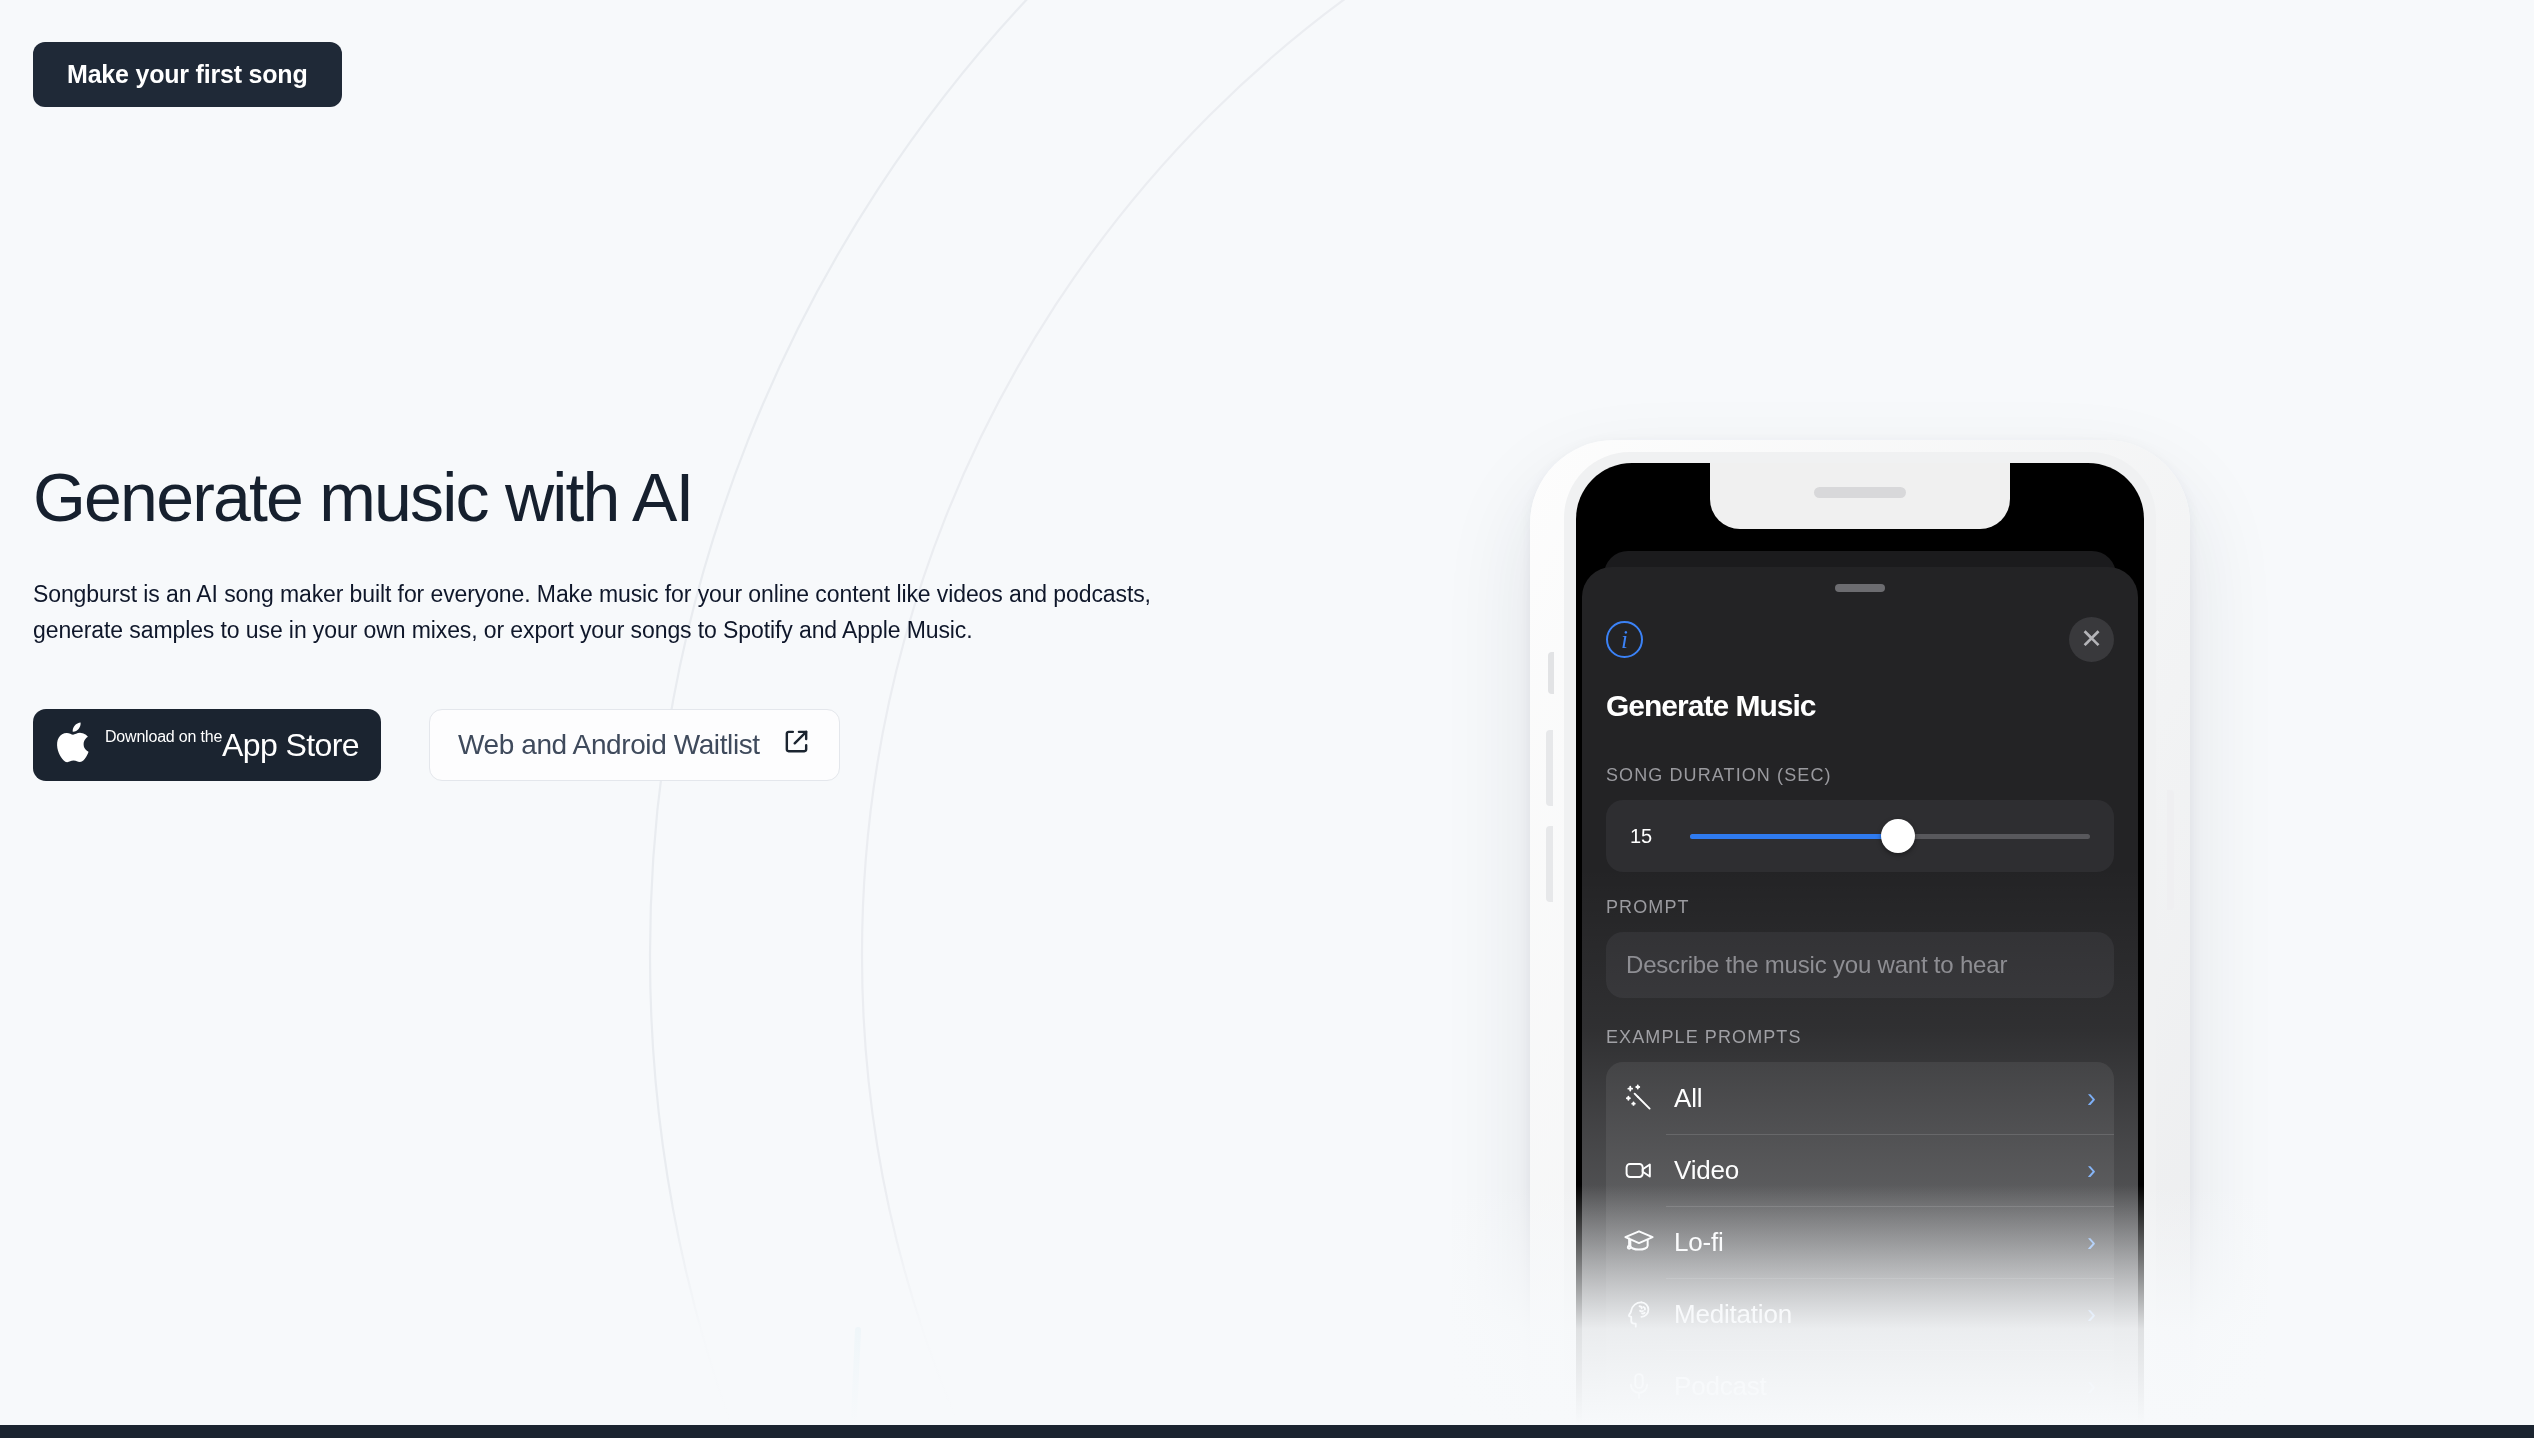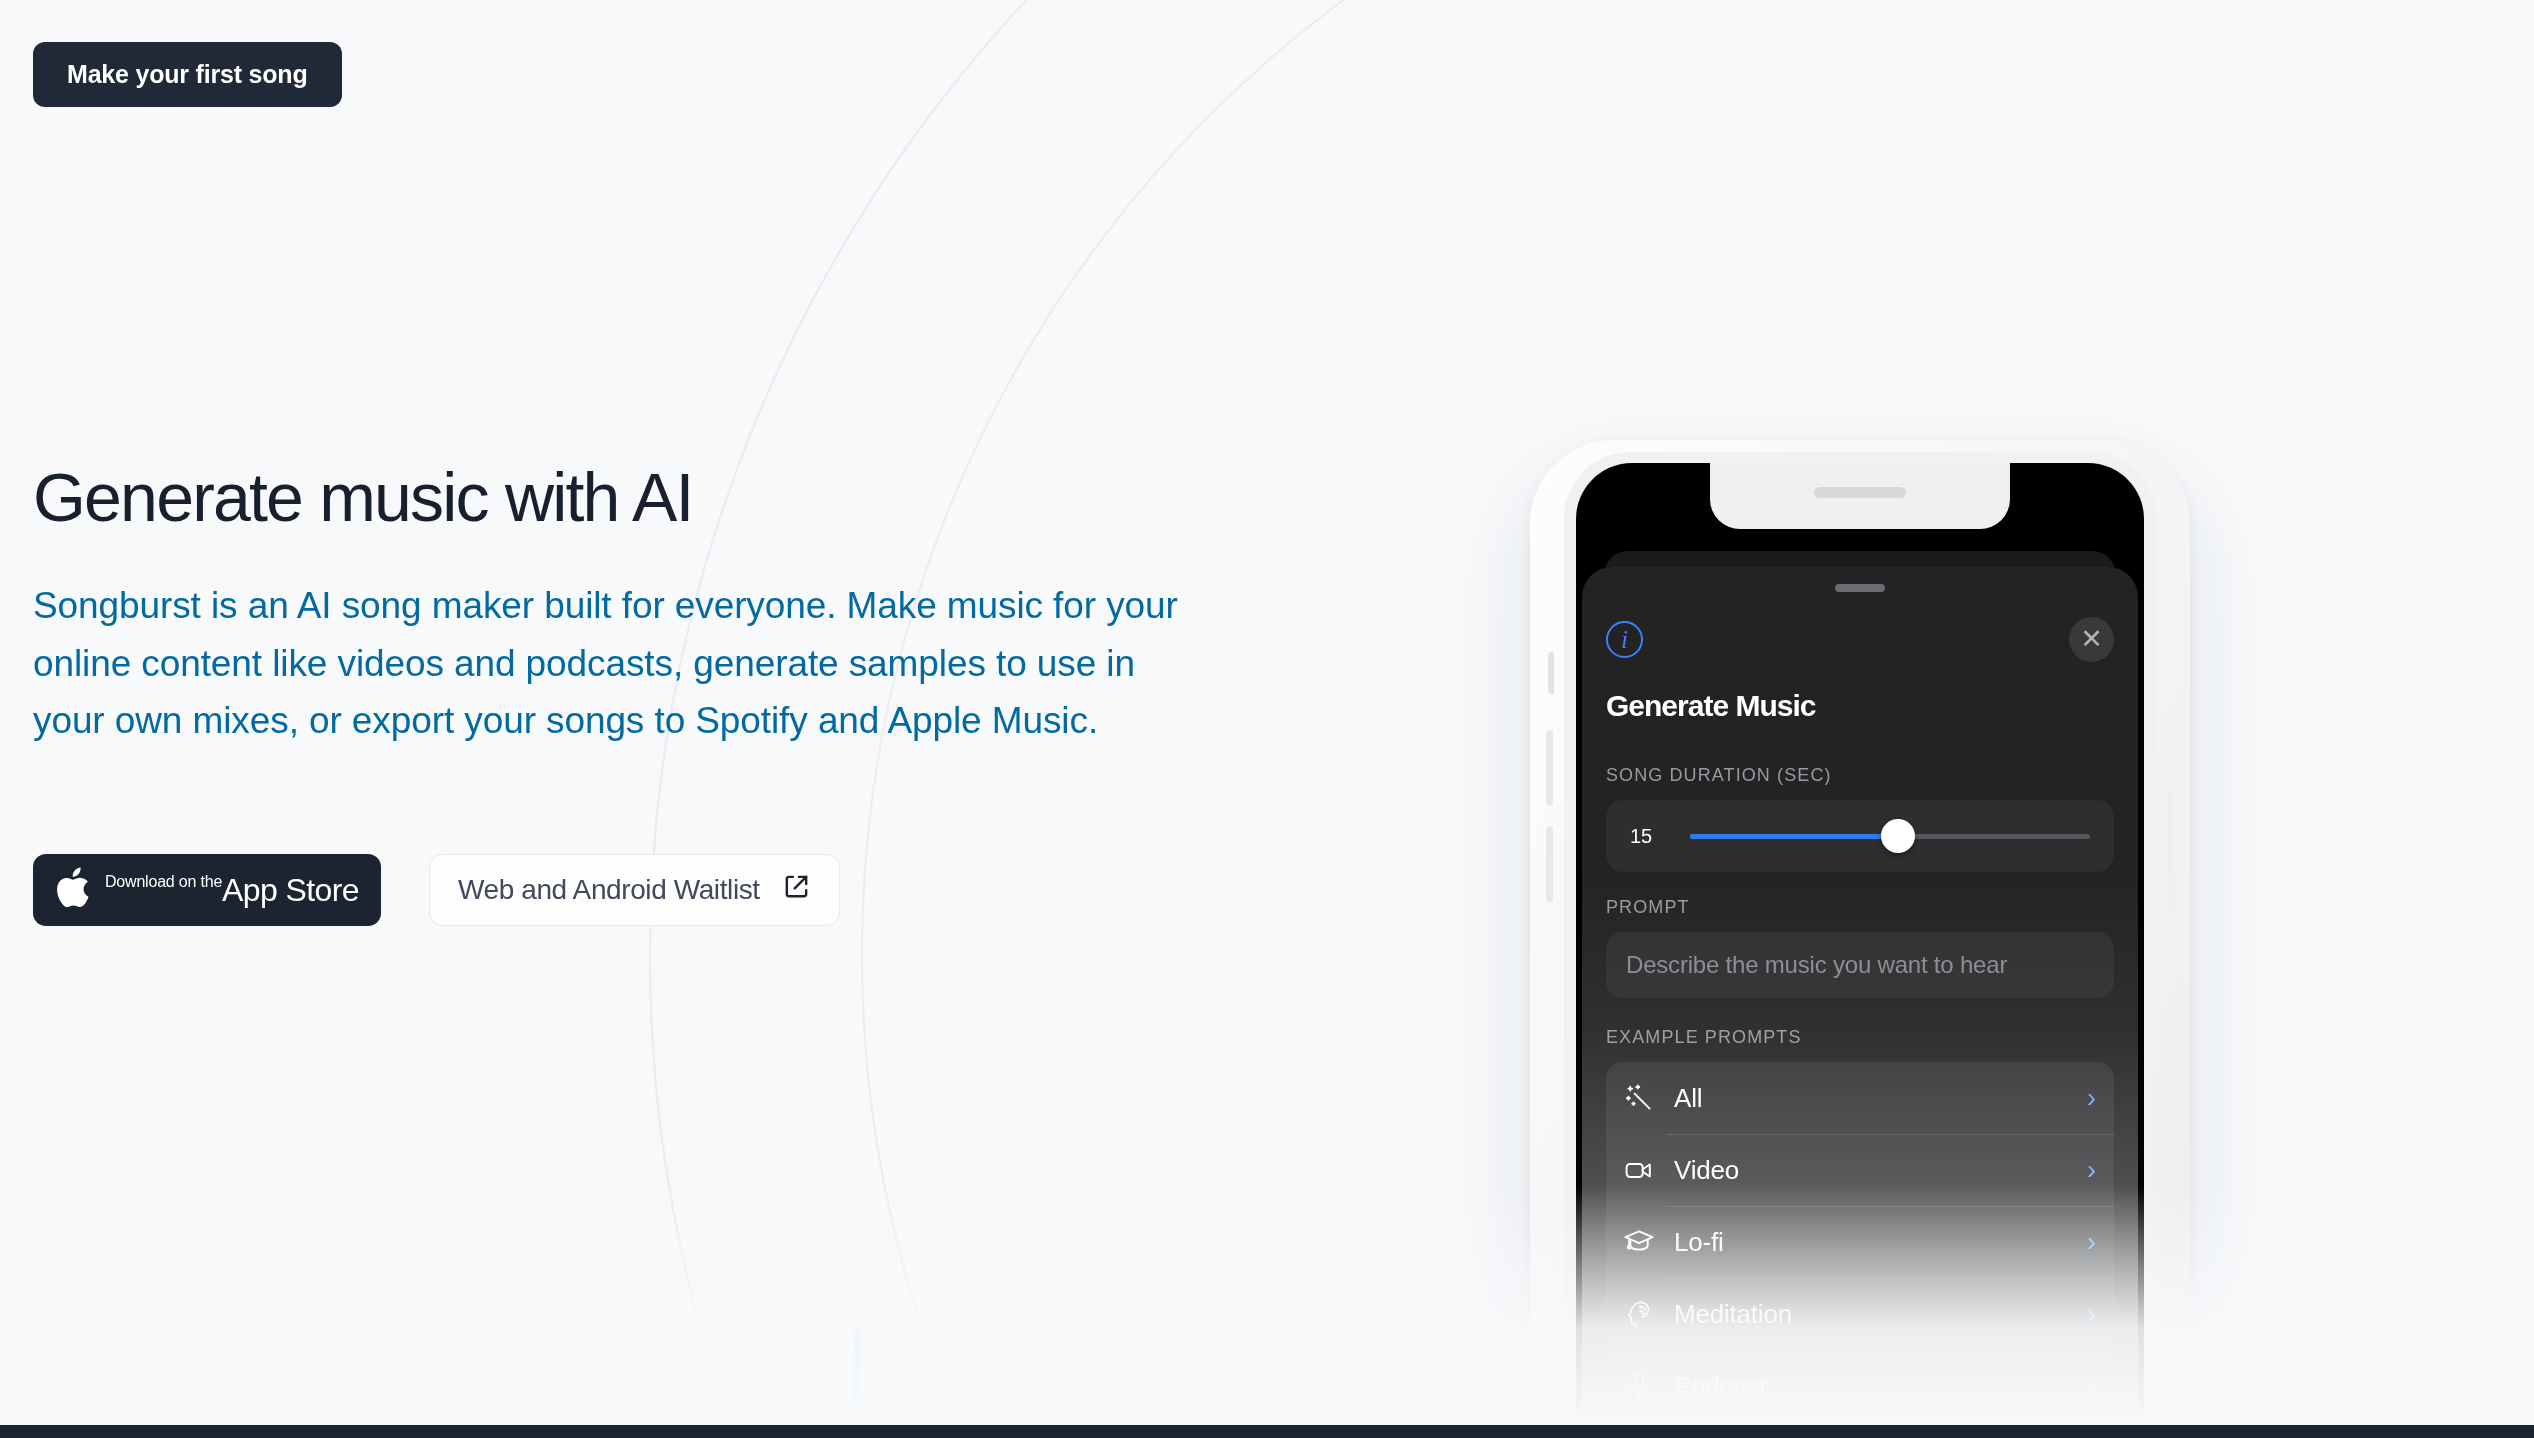--- a/index.html
+++ b/index.html
@@ -75,25 +75,25 @@
   }
   .hero h1 {
     font-size: 68px;
     font-weight: normal;
     color: #16202e;
     letter-spacing: -1.8px;
     line-height: 1.05;
     margin-bottom: 44px;
   }
   .hero p {
-    font-size: 37px;
+    font-size: 23px;
     line-height: 1.55;
-    color: #0369a1;
+    color: #0f172a;
     max-width: 1170px;
-    margin-bottom: 105px;
+    margin-bottom: 60px;
     letter-spacing: -0.1px;
   }
   .hero-buttons { display: flex; align-items: center; gap: 48px; }
 
   .appstore-btn {
     background: #1b2430;
     border: none;
     border-radius: 13px;
     height: 72px;
     padding: 0 22px 0 20px;

